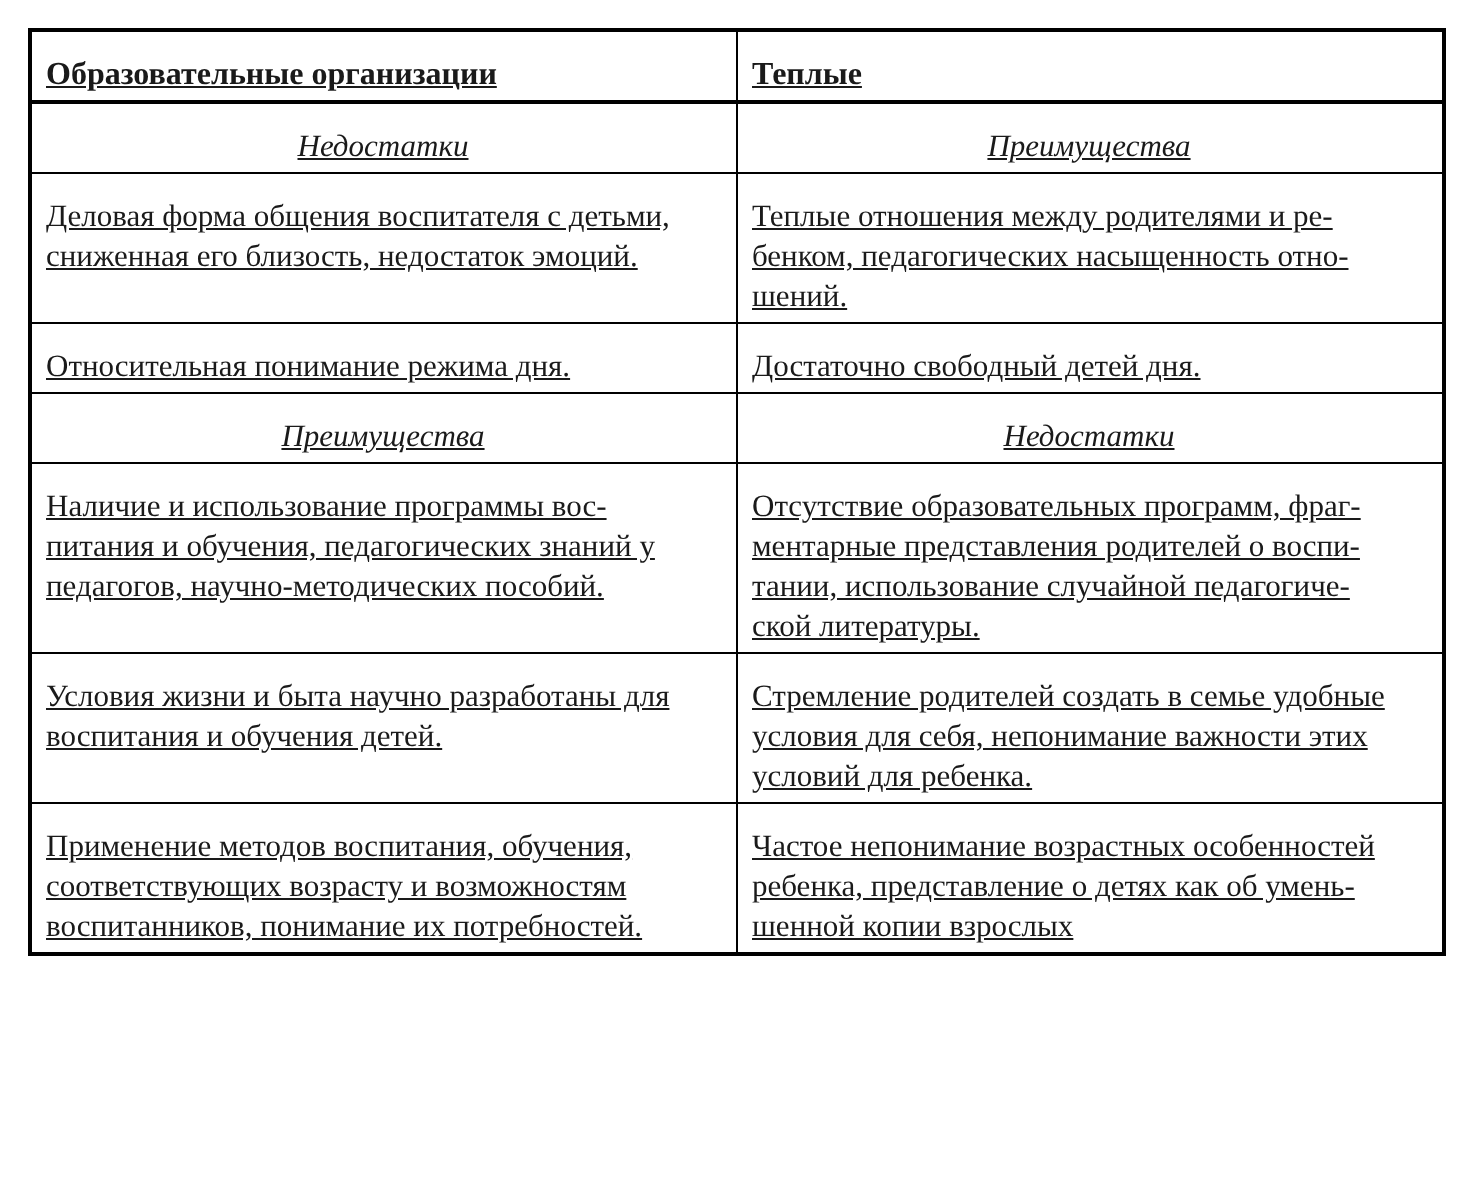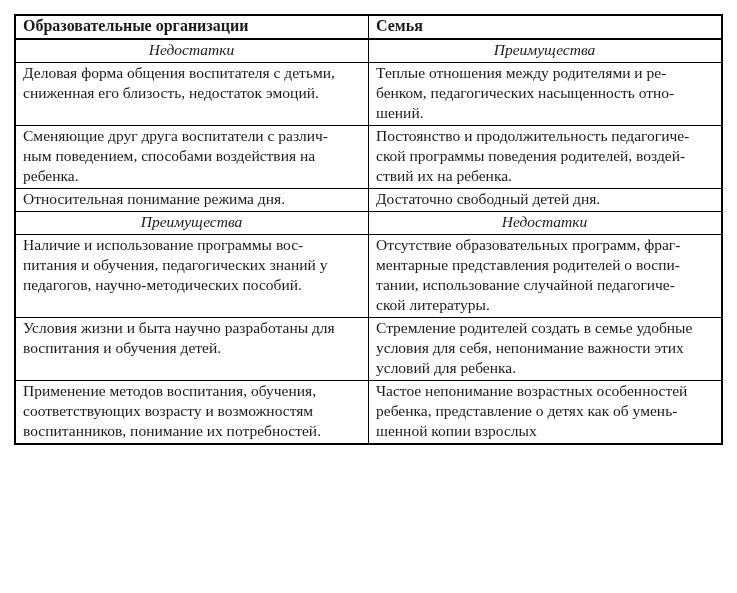--- a/index.html
+++ b/index.html
@@ -25,25 +25,26 @@
     table-layout: fixed;
     width: 709px;
     border: 2px solid #000000;
   }
   table.cmp col { width: 50%; }
   table.cmp th,
   table.cmp td {
     border: 1px solid #000000;
     vertical-align: top;
     text-align: left;
-    padding: 0 8px 2px 7px;
+    padding: 12px 8px 2px 7px;
     font-size: 15.5px;
     line-height: 20px;
     white-space: pre-line;
     font-weight: normal;
+    text-decoration: underline;
   }
   table.cmp thead th {
     font-weight: bold;
     font-size: 16px;
     border-bottom: 2px solid #000000;
   }
   tr.category-row td {
     font-style: italic;
     text-align: center;
   }
@@ -53,42 +54,34 @@
 
 <div class="page">
   <table class="cmp">
     <colgroup>
       <col>
       <col>
     </colgroup>
     <thead>
       <tr>
         <th>Образовательные организации</th>
-        <th>Семья</th>
+        <th>Теплые</th>
       </tr>
     </thead>
     <tbody>
       <tr class="category-row">
         <td>Недостатки</td>
         <td>Преимущества</td>
       </tr>
       <tr>
         <td>Деловая форма общения воспитателя с детьми,
 сниженная его близость, недостаток эмоций.</td>
         <td>Теплые отношения между родителями и ре-
 бенком, педагогических насыщенность отно-
 шений.</td>
-      </tr>
-      <tr>
-        <td>Сменяющие друг друга воспитатели с различ-
-ным поведением, способами воздействия на
-ребенка.</td>
-        <td>Постоянство и продолжительность педагогиче-
-ской программы поведения родителей, воздей-
-ствий их на ребенка.</td>
       </tr>
       <tr>
         <td>Относительная понимание режима дня.</td>
         <td>Достаточно свободный детей дня.</td>
       </tr>
       <tr class="category-row">
         <td>Преимущества</td>
         <td>Недостатки</td>
       </tr>
       <tr>

